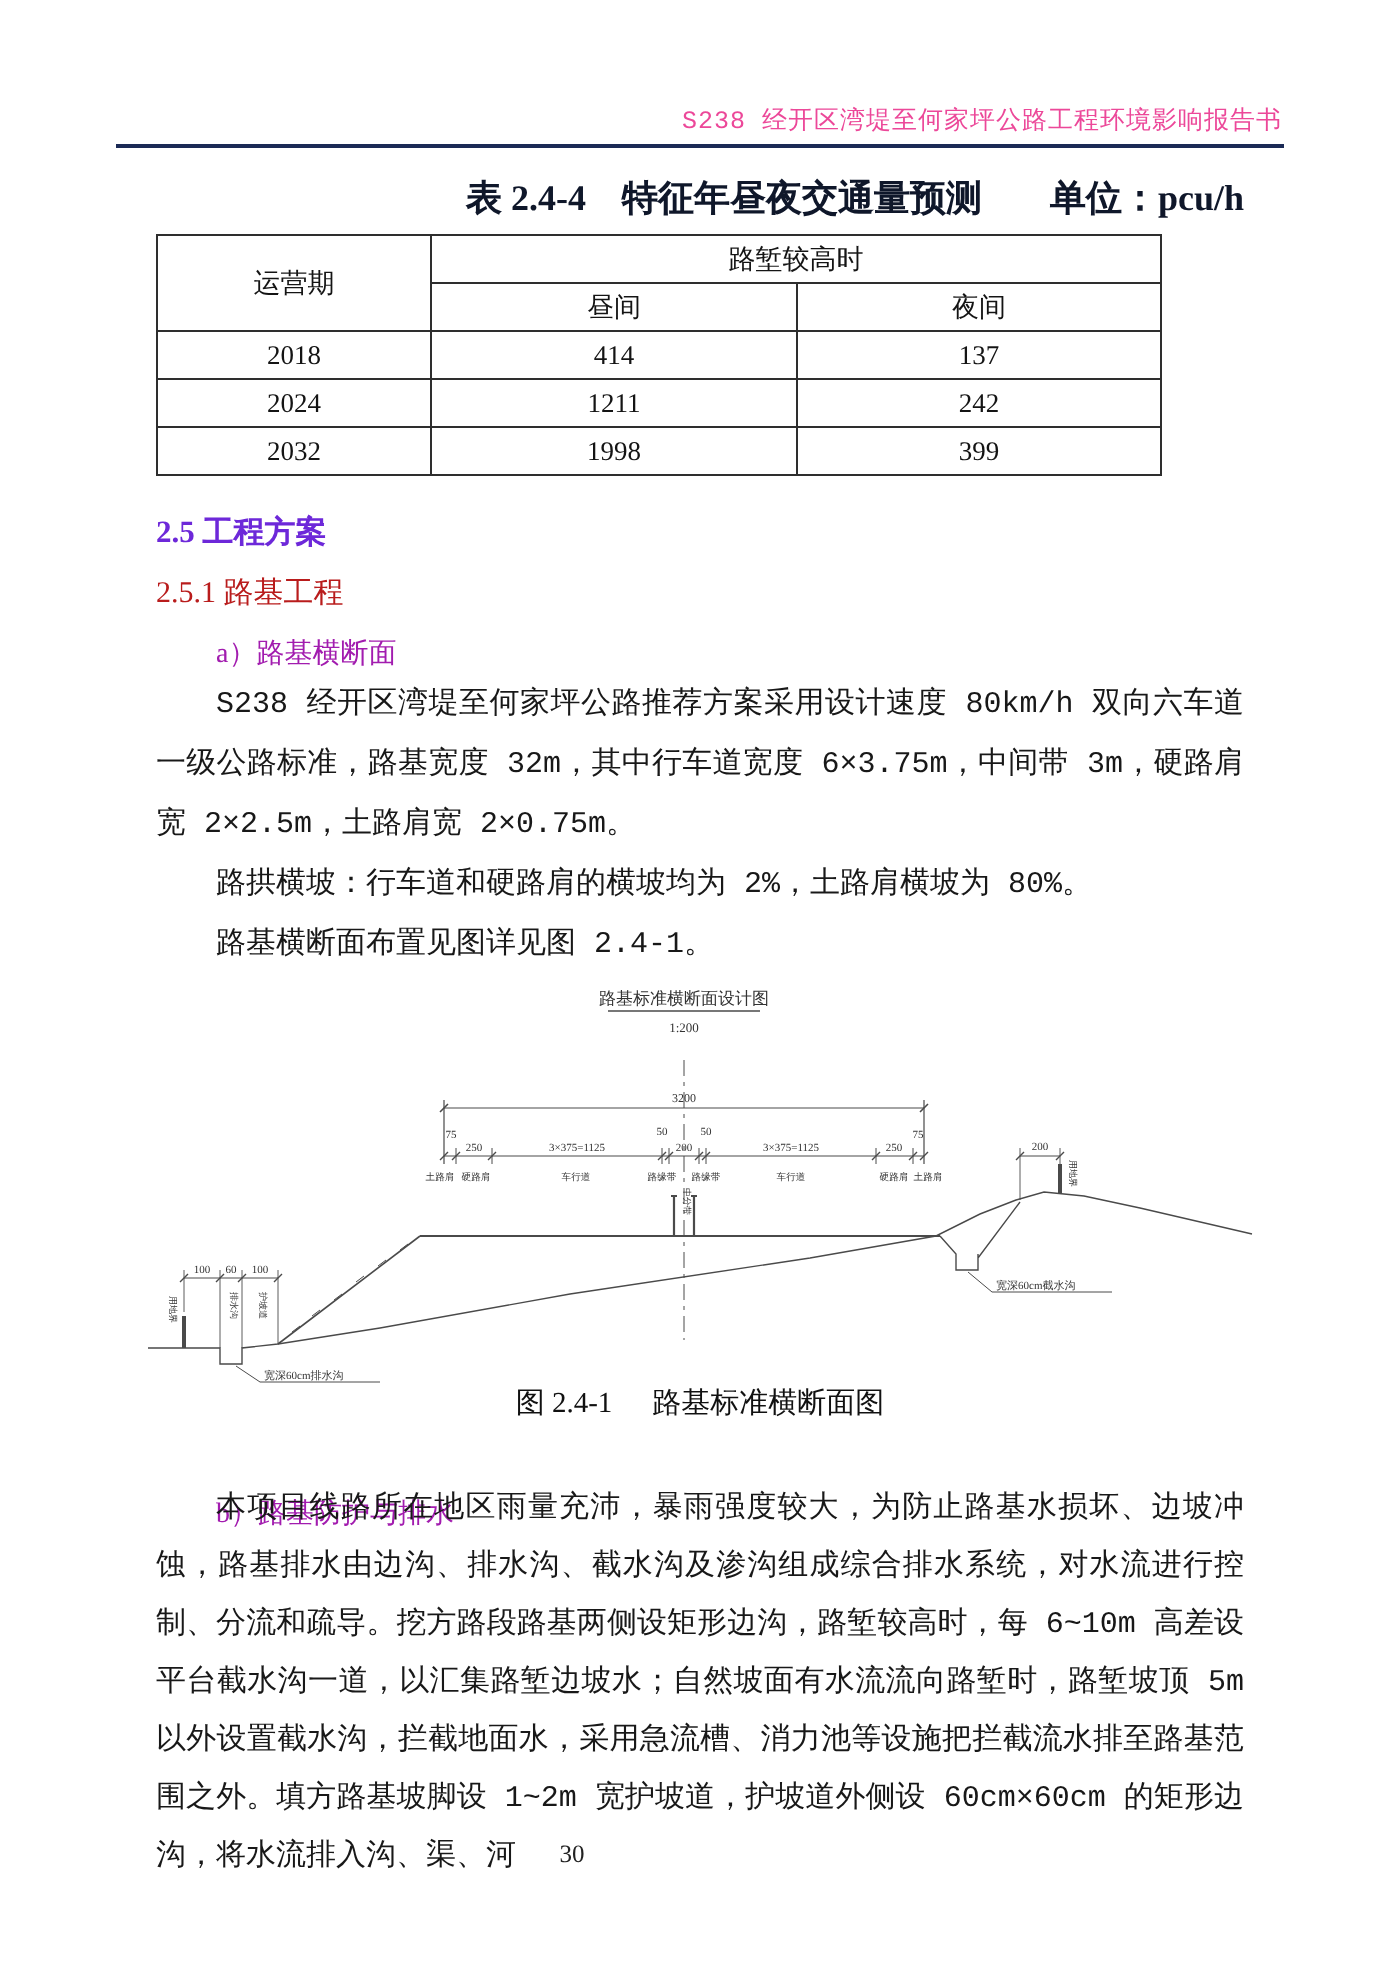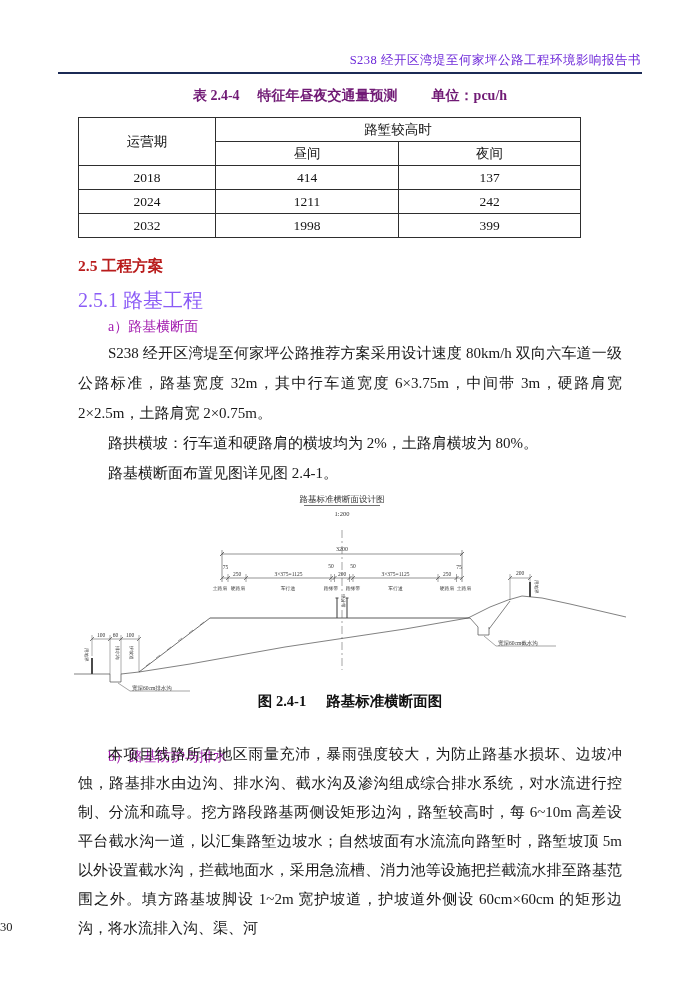--- a/index.html
+++ b/index.html
@@ -3,46 +3,46 @@
 <meta charset="utf-8">
 <style>
   html,body { margin:0; padding:0; background:#e8e8e8; }
   .page {
     position:relative; width:700px; height:989px; margin:0 auto;
     background:#ffffff; overflow:hidden;
     font-family:"Liberation Serif","DejaVu Serif",serif;
     color:#1c1c1c;
   }
   
-  .hdr-text { position:absolute; top:52px; right:59px; font-size:12.5px; color:#6d28d9; letter-spacing:.5px; }
+  .hdr-text { position:absolute; top:52px; right:59px; font-size:12.5px; color:#ec4899; letter-spacing:.5px;font-family:Liberation Mono, monospace; }
   .hdr-rule { position:absolute; top:72px; left:58px; width:584px; height:2px; background:#1b2a55; }
   
-  .tbl-caption { position:absolute; top:87px; left:78px; width:544px; text-align:center; font-weight:bold; font-size:14px; color:#701a75; }
+  .tbl-caption { position:absolute; top:87px; left:78px; width:544px; text-align:right; font-weight:bold; font-size:18px; color:#0f172a; }
   .tbl-caption .gap1 { display:inline-block; width:18px; }
   .tbl-caption .gap2 { display:inline-block; width:34px; }
   
   table.traffic { position:absolute; top:117px; left:78px; width:502px; border-collapse:collapse; table-layout:fixed;border-radius:20px; }
   table.traffic td { border:1px solid #2e2e2e; text-align:center; vertical-align:middle; font-size:13.5px; height:23px; padding:0; color:#141414; }
   
-  .sec-head  { position:absolute; top:256px; left:78px; font-size:15.5px; font-weight:bold; color:#b91c1c; }
-  .sub-head  { position:absolute; top:287px; left:78px; font-size:20px; color:#8b5cf6; }
+  .sec-head  { position:absolute; top:256px; left:78px; font-size:15.5px; font-weight:bold; color:#6d28d9; }
+  .sub-head  { position:absolute; top:287px; left:78px; font-size:15px; color:#b91c1c; }
   .abc-head  { position:absolute; left:108px; font-size:14px; color:#a21caf; }
   .a-head { top:318px; }
   .b-head { top:748px; }
   .body-block { position:absolute; left:78px; width:544px; font-size:15px; text-align:justify; color:#181818; }
-  .body-block p { margin:0; text-indent:2em; }
+  .body-block p { margin:0; text-indent:2em;font-family:Liberation Mono, monospace; }
   .body1 { top:338px; line-height:30px; }
   .body2 { top:740px; line-height:29px; }
   
   .diagram { position:absolute; top:488px; left:70px; width:560px; height:204px; }
   .diagram svg { display:block; }
-  .fig-caption { position:absolute; top:692px; left:78px; width:544px; text-align:center; font-size:14.5px; font-weight:bold; color:#111; }
+  .fig-caption { position:absolute; top:692px; left:78px; width:544px; text-align:center; font-size:14.5px; font-weight:normal; color:#111; }
   .fig-caption .gap1 { display:inline-block; width:20px; }
   
-  .page-num { position:absolute; top:920px; left:0; width:572px; text-align:left; font-size:12.5px; color:#222; }
+  .page-num { position:absolute; top:920px; left:0; width:572px; text-align:center; font-size:12.5px; color:#222; }
   
   .dg-line { stroke:#4a4a4a; fill:none; }
   .dg-text { fill:#333; font-family:"Liberation Serif","DejaVu Serif",serif; }
 </style>
 </head>
 <body>
 
 <div class="page">
 
   <div class="hdr-text">S238 经开区湾堤至何家坪公路工程环境影响报告书</div>

